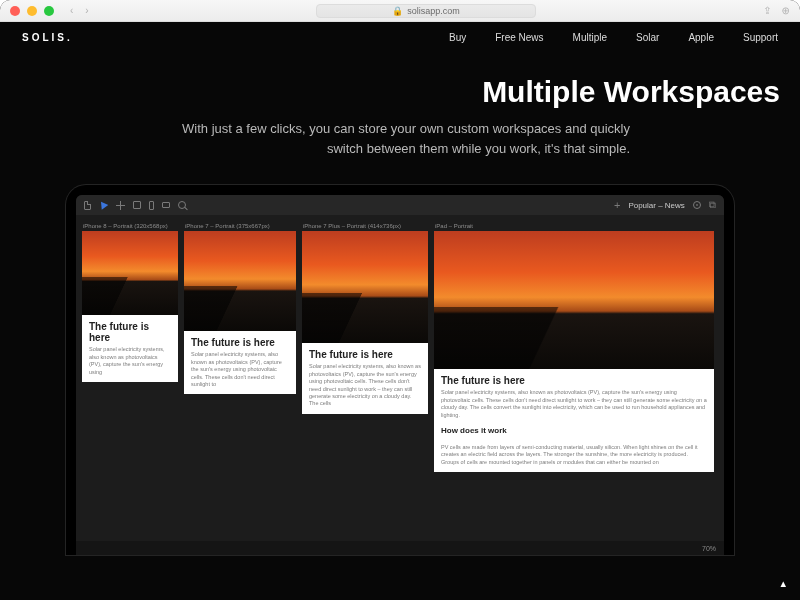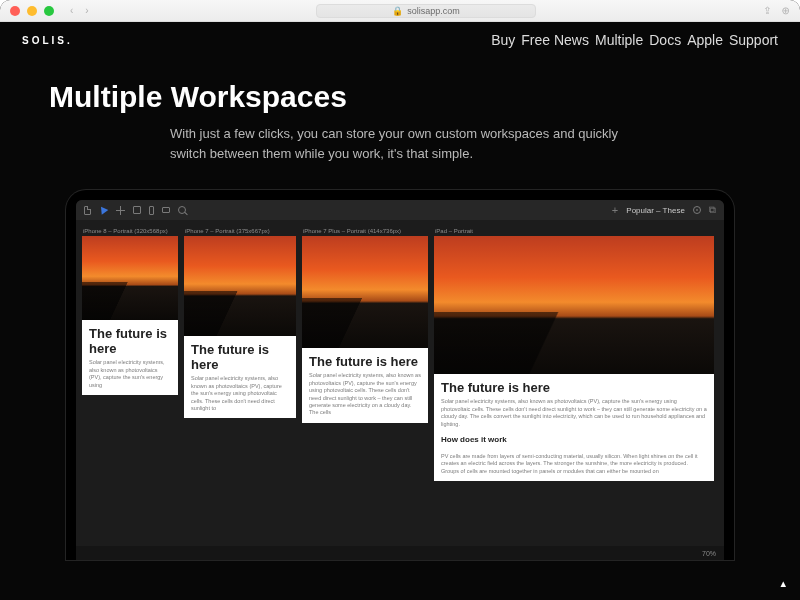--- a/index.html
+++ b/index.html
@@ -77,27 +77,27 @@
     overflow:hidden;
   }
   .site-nav {
     display:flex; align-items:center;
     padding: 10px 22px 4px;
   }
   .logo {
     font-weight:700; letter-spacing:3px; font-size:10px;
   }
   .nav-links {
-    margin-left:auto; display:flex; gap:6px;
-    font-size:14px; color:var(--nav-fg);
+    margin-left:auto; display:flex; gap:29px;
+    font-size:10px; color:var(--nav-fg);
   }
   .nav-links span{ cursor:pointer; }
 
   .hero {
-    text-align:left; padding: 28px 49px 8px;
+    text-align:right; padding: 28px 20px 8px;
   }
   .hero h1{
     margin:0 0 10px; font-size:30px; font-weight:700;
   }
   .hero p{
     margin:0 auto; max-width:460px;
     font-size:13px; line-height:1.55; color:var(--page-sub);
   }
 
   
@@ -161,21 +161,21 @@
     
     content:""; position:absolute; left:0; right:0; bottom:0; top:55%;
     background: linear-gradient(115deg, rgba(0,0,0,.55) 0 40%, transparent 40.5%);
   }
   .card{
     background: var(--card-bg);
     padding: 6px 7px;
     display:flex; flex-direction:column; gap:3px;
   }
   .card h3{
-    margin:0; font-size:13px; font-weight:600; color:var(--card-heading);
+    margin:0; font-size:10px; font-weight:600; color:var(--card-heading);
   }
   .card p, .card .body{
     margin:0; font-size:5.5px; line-height:1.35; color:var(--card-body);
   }
   .card h4{ margin:4px 0 6px; font-size:8px; font-weight:600; color:var(--card-heading); }
 
   .app-footer{
     height:14px; background:var(--footer-bg);
     display:flex; justify-content:flex-end; align-items:center;
     padding:0 8px; font-size:7px; color:#8a8a8a;
@@ -230,21 +230,21 @@
   </div>
 
   <div class="site">
 
     <div class="site-nav">
       <div class="logo">SOLIS.</div>
       <div class="nav-links">
         <span>Buy</span>
         <span>Free News</span>
         <span>Multiple</span>
-        <span>Docs</span>
+        <span>Solar</span>
         <span>Apple</span>
         <span>Support</span>
       </div>
     </div>
 
     <div class="hero">
       <h1>Multiple Workspaces</h1>
       <p>With just a few clicks, you can store your own custom workspaces and quickly switch between them while you work, it's that simple.</p>
     </div>
 
@@ -259,21 +259,21 @@
               </span>
             <span class="ic cross"></span>
             <span class="ic sq"></span>
             <span class="ic phone-ic"></span>
             <span class="ic tablet-ic"></span>
             <span class="ic mag"></span>
           </div>
           <div class="tool-right">
             <span class="plus">+</span>
             <span class="preset">
-              <span>Popular – These</span>
+              <span>Popular – News</span>
             </span>
             <span class="ic gear-ic"></span>
             <span style="font-size:10px;">⧉</span>
           </div>
         </div>
 
         <div class="panels">
 
         <div class="panel" style="width: 96px;">
               <div class="panel-label">iPhone 8 – Portrait (320x568px)</div>

